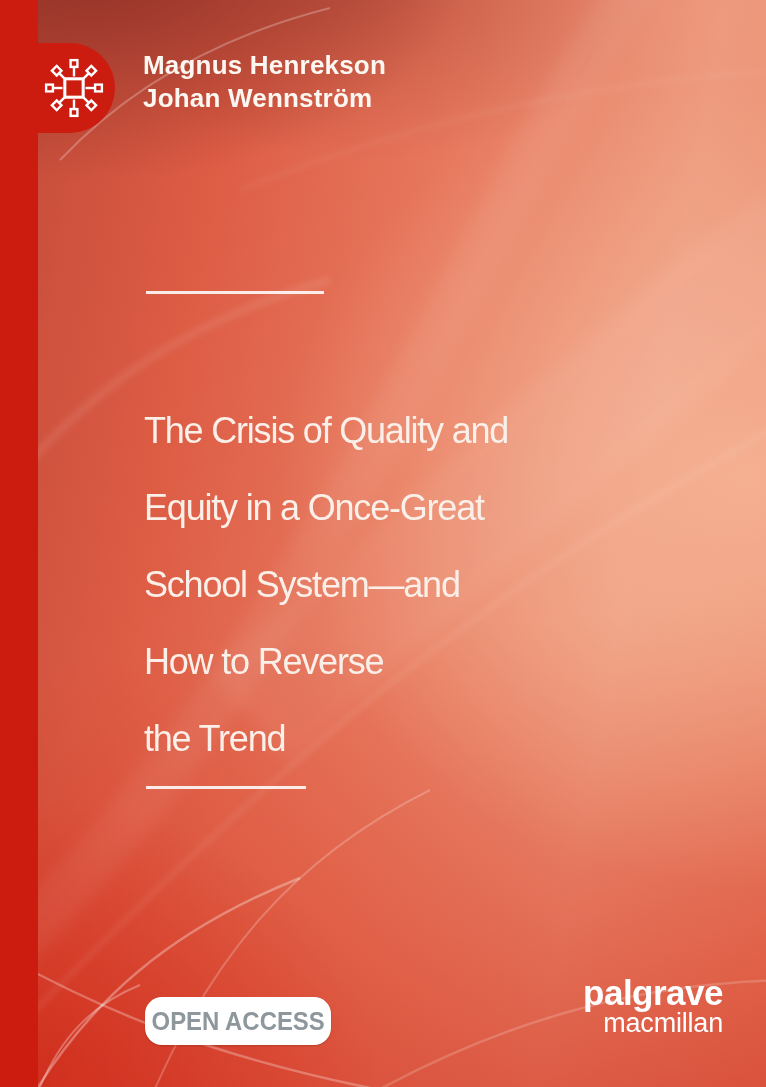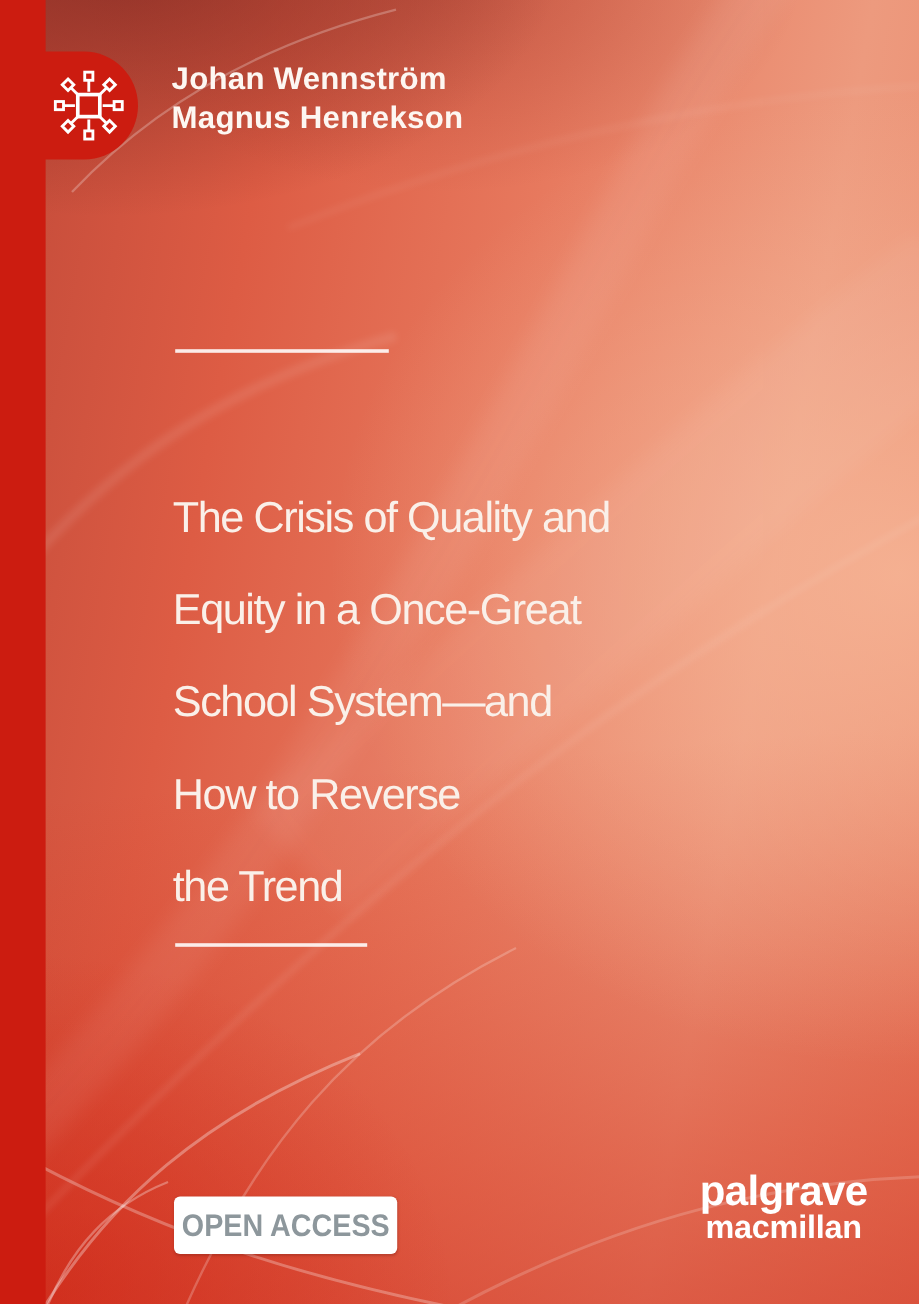--- a/index.html
+++ b/index.html
@@ -74,21 +74,21 @@
     line-height: 77px;
     letter-spacing: -1.2px;
     white-space: pre-line;
   }
 
   .oa-badge {
     position: absolute;
     left: 145px; top: 997px;
     width: 186px; height: 48px;
     background: #ffffff;
-    border-radius: 5px;
+    border-radius: 17px;
     display: flex;
     align-items: center;
     justify-content: center;
     box-shadow: 0 1px 2px rgba(90,20,10,0.25);
   }
   .oa-badge span {
     color: #8d979c;
     font-size: 26px;
     font-weight: 700;
     letter-spacing: 0px;
@@ -105,23 +105,22 @@
   }
   .publisher .pub-top {
     font-size: 35px;
     line-height: 34px;
     font-weight: 600;
     letter-spacing: -0.5px;
   }
   .publisher .pub-bottom {
     font-size: 27px;
     line-height: 27px;
-    font-weight: 700;
+    font-weight: 400;
     letter-spacing: -0.2px;
-    text-align: center;
   }
 </style>
 </head>
 <body>
 
 <div class="cover">
 
   <svg class="streaks" width="766" height="1087" viewBox="0 0 766 1087">
     <defs>
       <filter id="blur8" x="-50%" y="-50%" width="200%" height="200%">
@@ -183,22 +182,22 @@
           <g transform="rotate(315 50 50)">
               <line x1="50" y1="33" x2="50" y2="19"></line>
               <rect x="45" y="9" width="10" height="10"></rect>
             </g>
         </g>
       </g>
     </svg>
   </div>
 
   <div class="authors">
+    <div>Magnus Henrekson</div>
     <div>Johan Wennström</div>
-    <div>Magnus Henrekson</div>
   </div>
 
   <div class="rule rule-top"></div>
   <div class="subtitle">The Crisis of Quality and
 Equity in a Once-Great
 School System—and
 How to Reverse
 the Trend</div>
   <div class="rule rule-bottom"></div>
 

